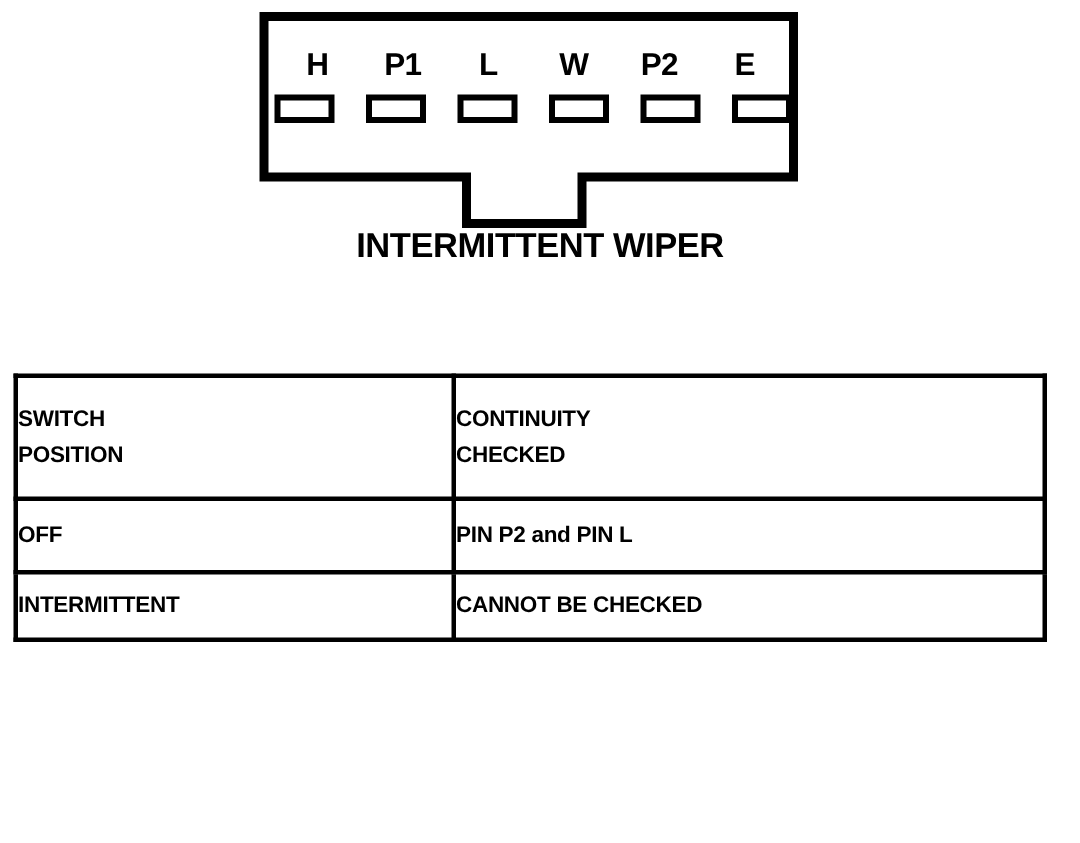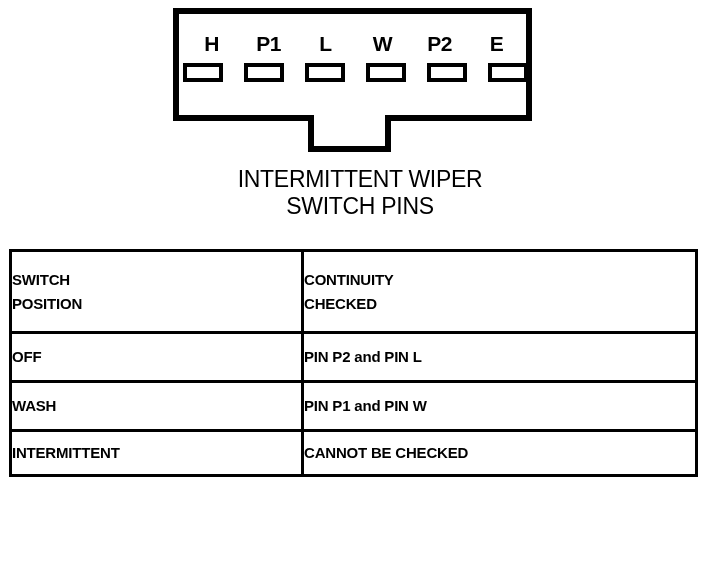--- a/index.html
+++ b/index.html
@@ -44,25 +44,25 @@
     font-size: 21px;
     font-weight: bold;
     line-height: 26px;
     letter-spacing: -0.5px;
   }
 
   
   #diagram-caption {
     position: absolute;
     left: 0;
-    top: 166px;
+    top: 150px;
     width: 720px;
     text-align: center;
     font-size: 23px;
-    font-weight: normal;
+    font-weight: bold;
     line-height: 27px;
     letter-spacing: -0.3px;
   }
   #diagram-caption .cap-line {
     display: block;
     white-space: pre;
   }
 
   
   #continuity-table {
@@ -123,21 +123,20 @@
     <span class="pin-label">P1</span>
     <span class="pin-label">L</span>
     <span class="pin-label">W</span>
     <span class="pin-label">P2</span>
     <span class="pin-label">E</span>
   </div>
 </div>
 
 <div id="diagram-caption">
   <span class="cap-line">INTERMITTENT WIPER</span>
-  <span class="cap-line">SWITCH PINS</span>
 </div>
 
 <table id="continuity-table">
   <colgroup>
     <col class="col-position">
     <col class="col-continuity">
   </colgroup>
   <tbody>
     <tr class="header-row">
       <td>
@@ -147,22 +146,18 @@
       <td>
         <span class="hdr-line">CONTINUITY</span>
         <span class="hdr-line">CHECKED</span>
       </td>
     </tr>
 
     <tr class="data-row">
       <td>OFF</td>
       <td>PIN P2 and PIN L</td>
     </tr>
-    <tr class="data-row">
-      <td>WASH</td>
-      <td>PIN P1 and PIN W</td>
-    </tr>
     <tr class="data-row last-row">
       <td>INTERMITTENT</td>
       <td>CANNOT BE CHECKED</td>
     </tr>
   </tbody>
 </table>
 
 </body></html>

